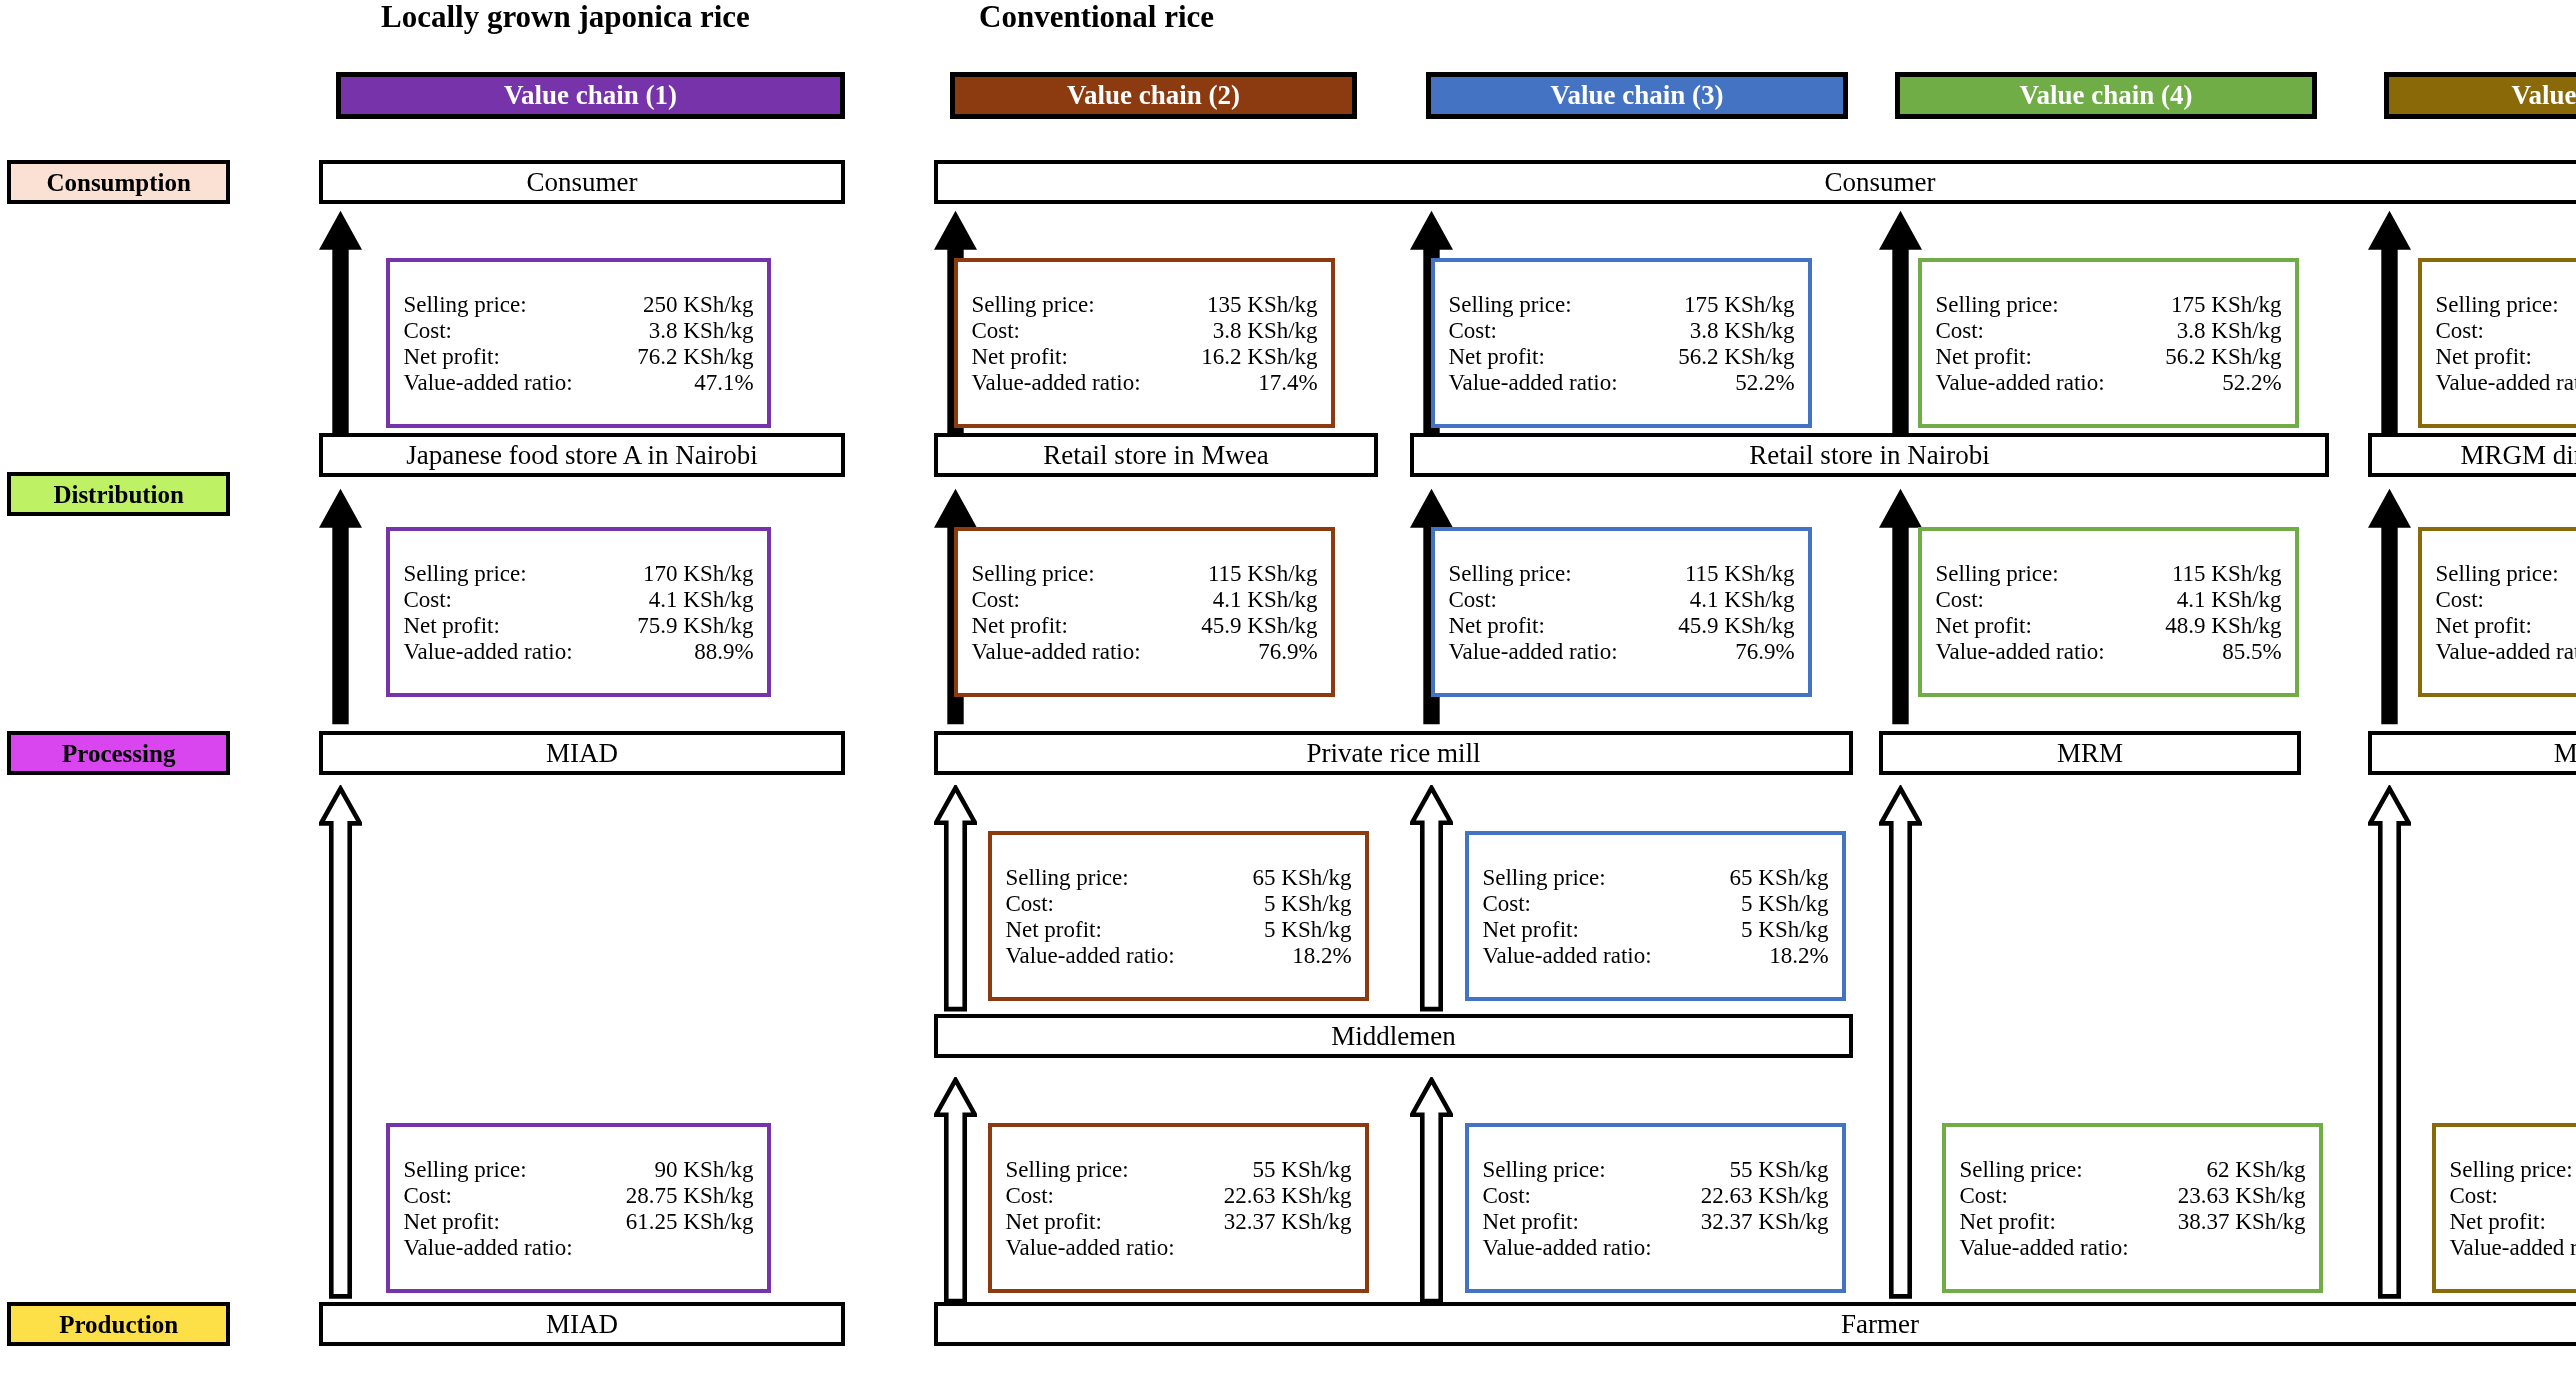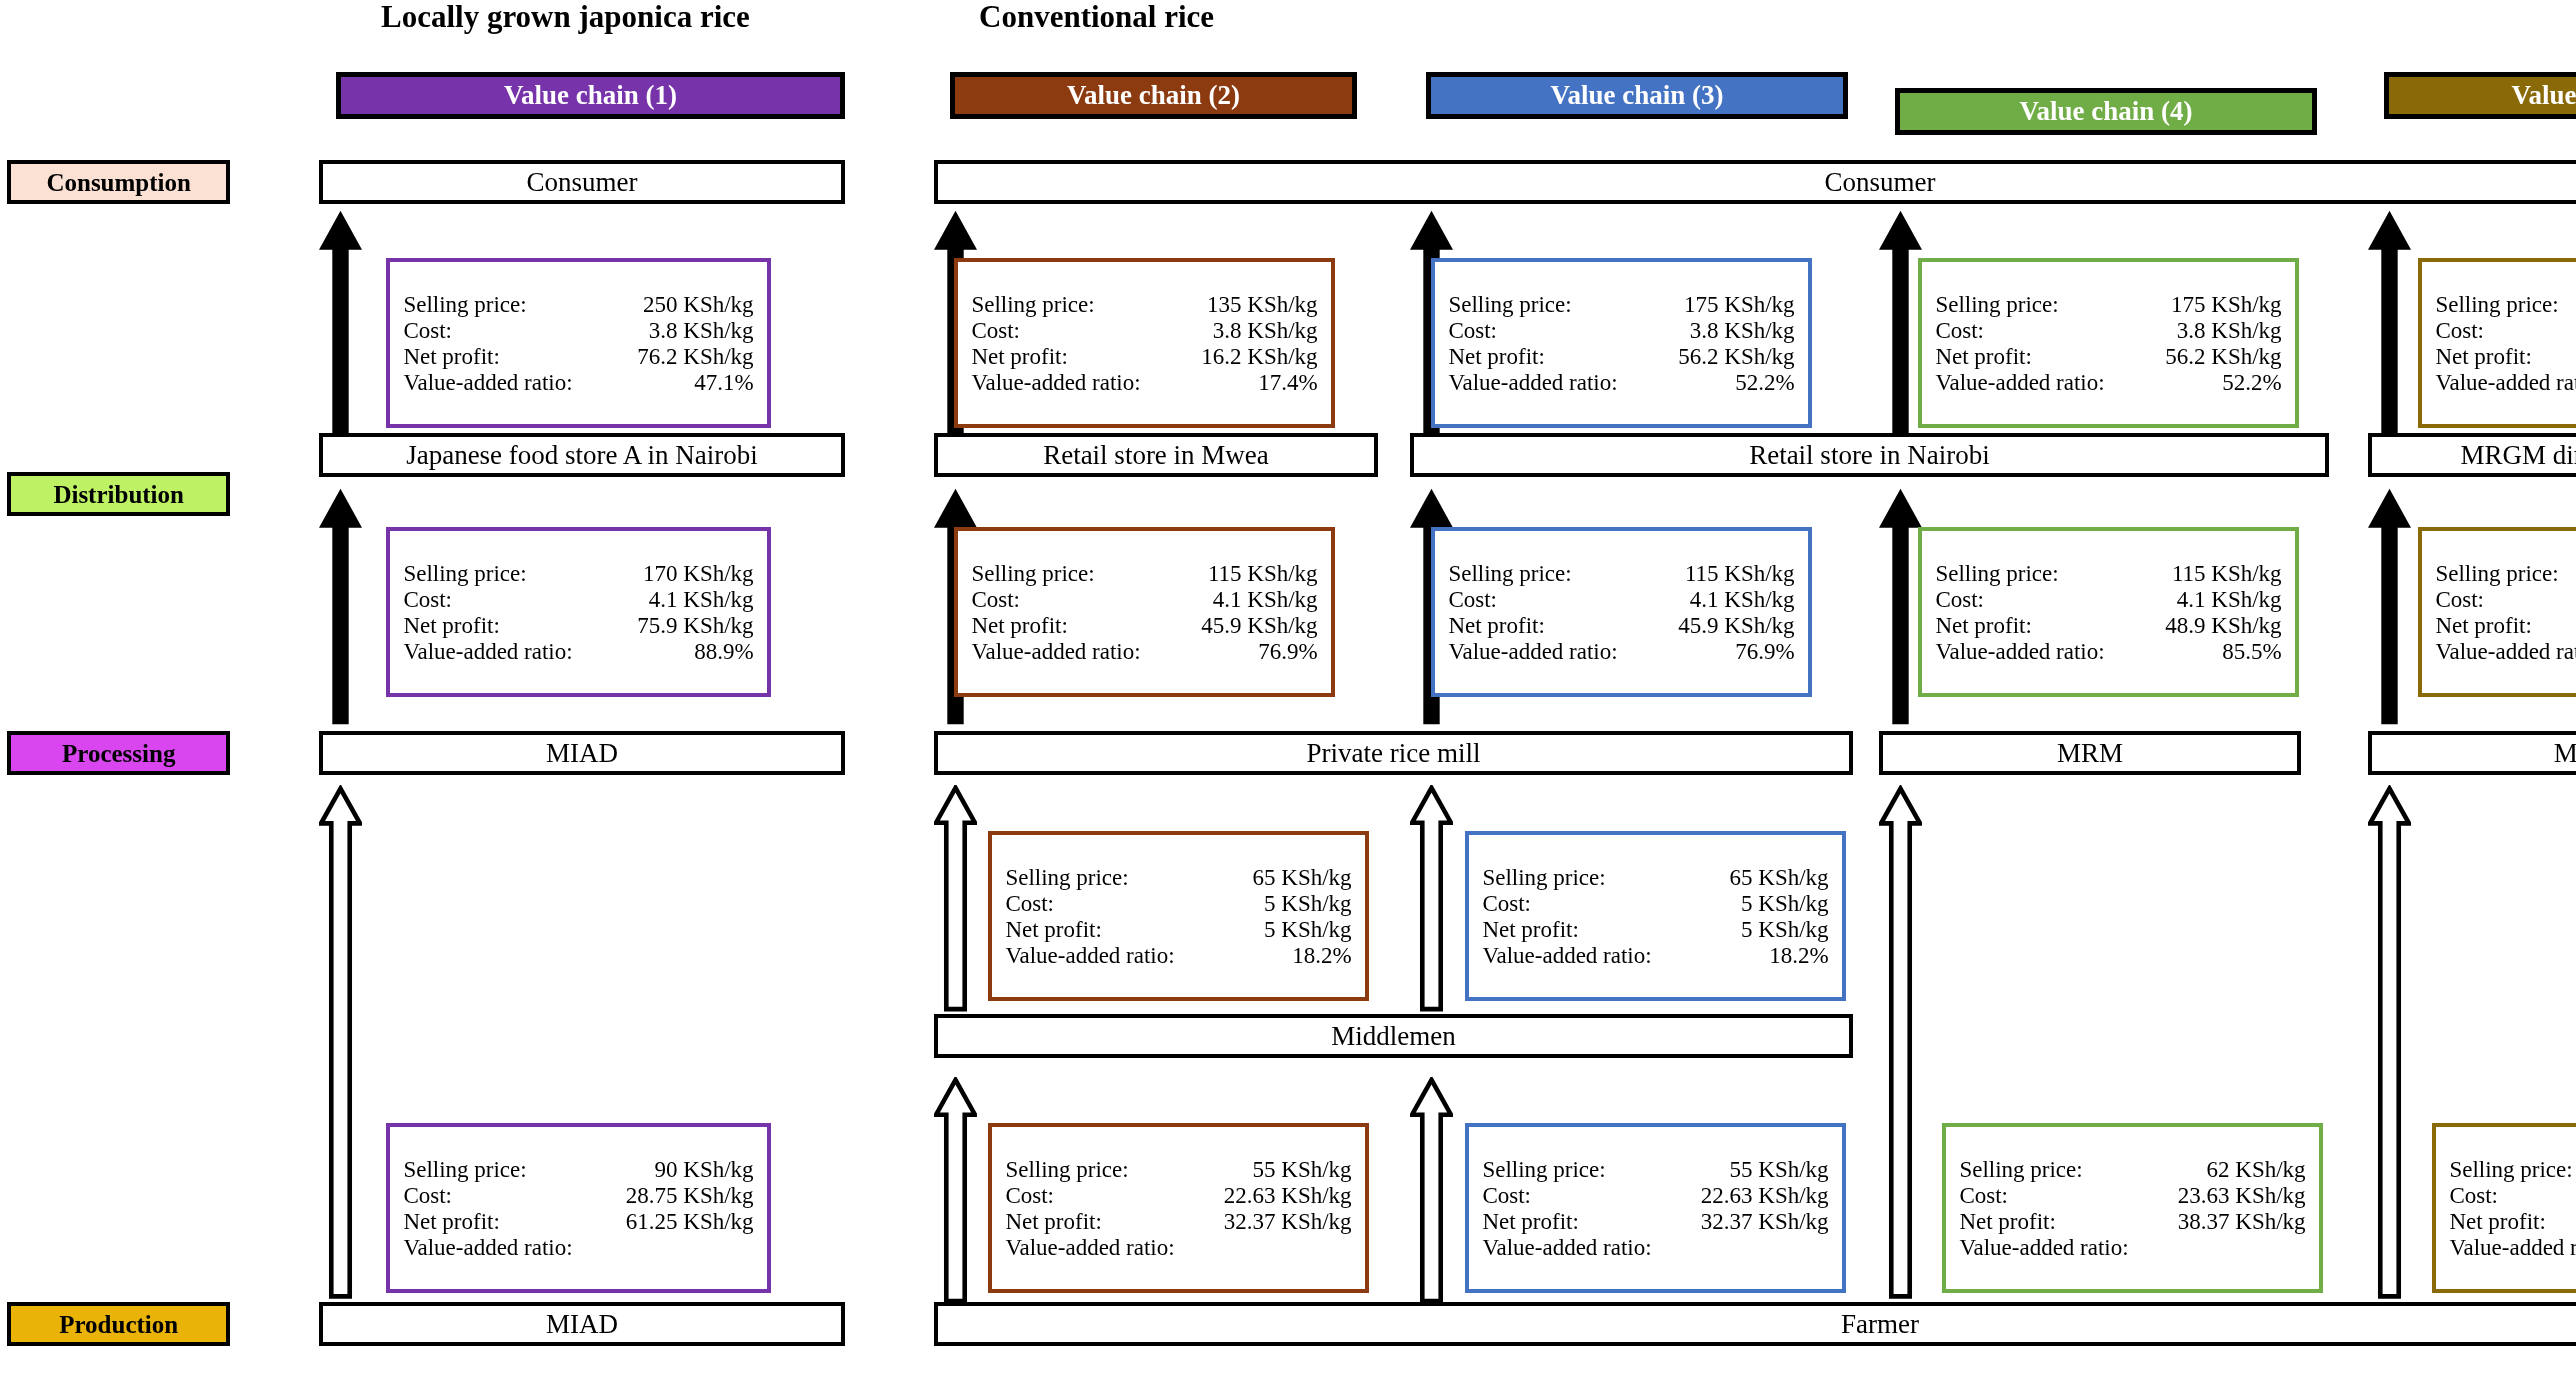--- a/index.html
+++ b/index.html
@@ -100,37 +100,37 @@
 
   <div class="abs vc-header" style="left:336px; top:72px; width:509px; height:47px; background:#7733aa;">
     <span>Value chain (1)</span>
   </div>
   <div class="abs vc-header" style="left:950px; top:72px; width:407px; height:47px; background:#8c3a10;">
     <span>Value chain (2)</span>
   </div>
   <div class="abs vc-header" style="left:1426px; top:72px; width:422px; height:47px; background:#4573c4;text-align:right;">
     <span>Value chain (3)</span>
   </div>
-  <div class="abs vc-header" style="left:1895px; top:72px; width:422px; height:47px; background:#70ad47;margin-top:16px;">
+  <div class="abs vc-header" style="left:1895px; top:72px; width:422px; height:47px; background:#70ad47;">
     <span>Value chain (4)</span>
   </div>
   <div class="abs vc-header" style="left:2384px; top:72px; width:428px; height:47px; background:#8a6a08;">
     <span>Value chain (5)</span>
   </div>
 
   <div class="abs stage-label" style="left:7.2px; top:160px; width:223px; height:44px; background:#fbe0d4;">
     <span>Consumption</span>
   </div>
   <div class="abs stage-label" style="left:7.2px; top:433px; width:223px; height:44px; background:#bef264;margin-top:39px;">
     <span>Distribution</span>
   </div>
   <div class="abs stage-label" style="left:7.2px; top:731px; width:223px; height:44px; background:#d946ef;text-align:right;">
     <span>Processing</span>
   </div>
-  <div class="abs stage-label" style="left:7.2px; top:1302px; width:223px; height:44px; background:#eab308;">
+  <div class="abs stage-label" style="left:7.2px; top:1302px; width:223px; height:44px; background:#fde047;">
     <span>Production</span>
   </div>
 
   <div class="abs arrow-solid" style="left:319px; top:210px;">
     <svg width="43" height="236" viewBox="0 0 84 458">
         <polygon points="42,0 84,76 58,76 58,458 26,458 26,76 0,76" fill="#000"></polygon>
       </svg>
   </div>
   <div class="abs arrow-solid" style="left:934px; top:210px;">
     <svg width="43" height="236" viewBox="0 0 84 458">

